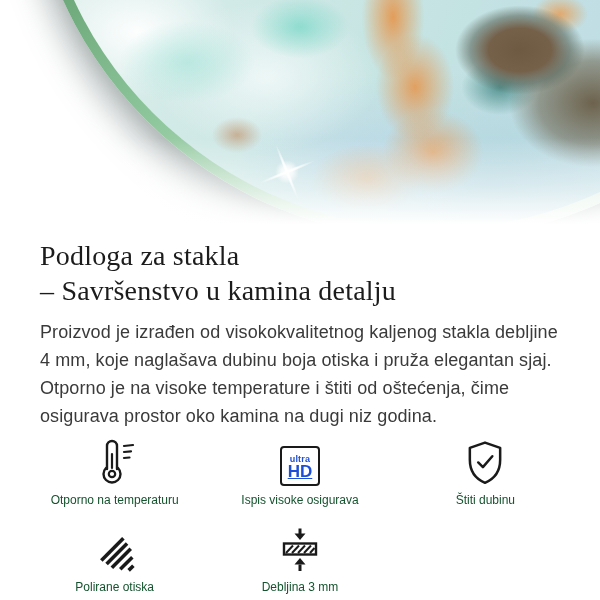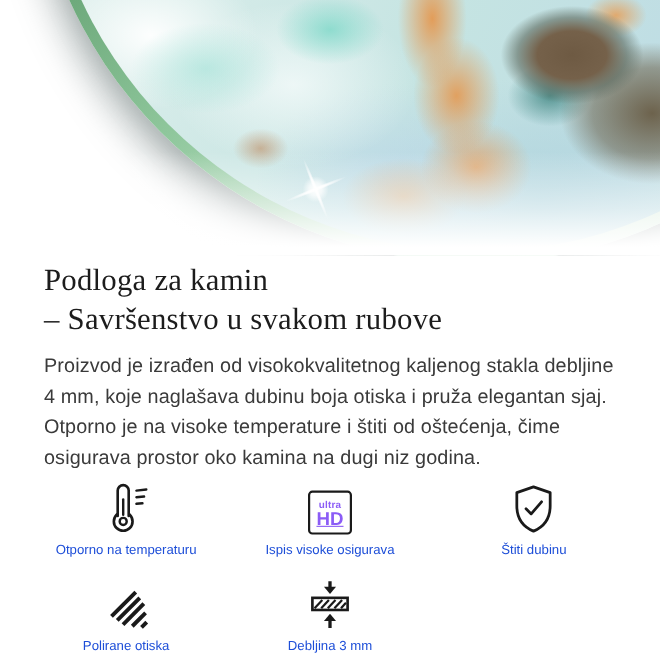--- a/index.html
+++ b/index.html
@@ -58,25 +58,25 @@
     margin:10px 0 0 0;max-width:535px;font-size:18px;line-height:28px;
     color:#3a3a3a;letter-spacing:0.1px;
   }
   
   .features{
     display:grid;grid-template-columns:repeat(3,1fr);row-gap:16px;
     padding:0 22px;margin-top:6px;
   }
   .feature{display:flex;flex-direction:column;align-items:center;}
   .icon-box{height:50px;display:flex;align-items:flex-end;justify-content:center;}
-  .feature-label{margin-top:7px;font-size:12px;color:#1d4ed8;text-align:center;}
+  .feature-label{margin-top:7px;font-size:12px;color:#14532d;text-align:center;}
   .uhd-badge{
     width:36px;height:36px;border:2.5px solid #1a1a1a;border-radius:4px;
     display:flex;flex-direction:column;align-items:center;justify-content:center;
-    color:#8b5cf6;
+    color:#1d4ed8;
   }
   .uhd-top{font-size:9px;line-height:10px;font-weight:600;letter-spacing:0.2px;}
   .uhd-bottom{font-size:17px;line-height:15px;font-weight:700;text-decoration:underline;}
   svg{display:block;}
 </style>
 </head>
 <body>
 
 <div class="photo">
   <div class="glass-edge"></div>
@@ -84,22 +84,22 @@
   <div class="photo-fade"></div>
   <div class="sparkle">
     <div class="ray-h"></div>
       <div class="ray-v"></div>
       <div class="core"></div>
   </div>
 </div>
 
 <div class="content">
   <h1 class="title">
-    <span>Podloga za kamin</span><br>
-    <span>– Savršenstvo u svakom rubove</span>
+    <span>Podloga za stakla</span><br>
+    <span>– Savršenstvo u kamina detalju</span>
   </h1>
   <p class="desc">Proizvod je izrađen od visokokvalitetnog kaljenog stakla debljine 4 mm, koje naglašava dubinu boja otiska i pruža elegantan sjaj. Otporno je na visoke temperature i štiti od oštećenja, čime osigurava prostor oko kamina na dugi niz godina.</p>
 </div>
 
 <div class="features">
 
   <div class="feature">
     <div class="icon-box">
       <svg width="46" height="48" viewBox="0 0 44 48">
         <circle cx="19" cy="36" r="8.5" fill="#fff" stroke="#1a1a1a" stroke-width="2.4"></circle>

